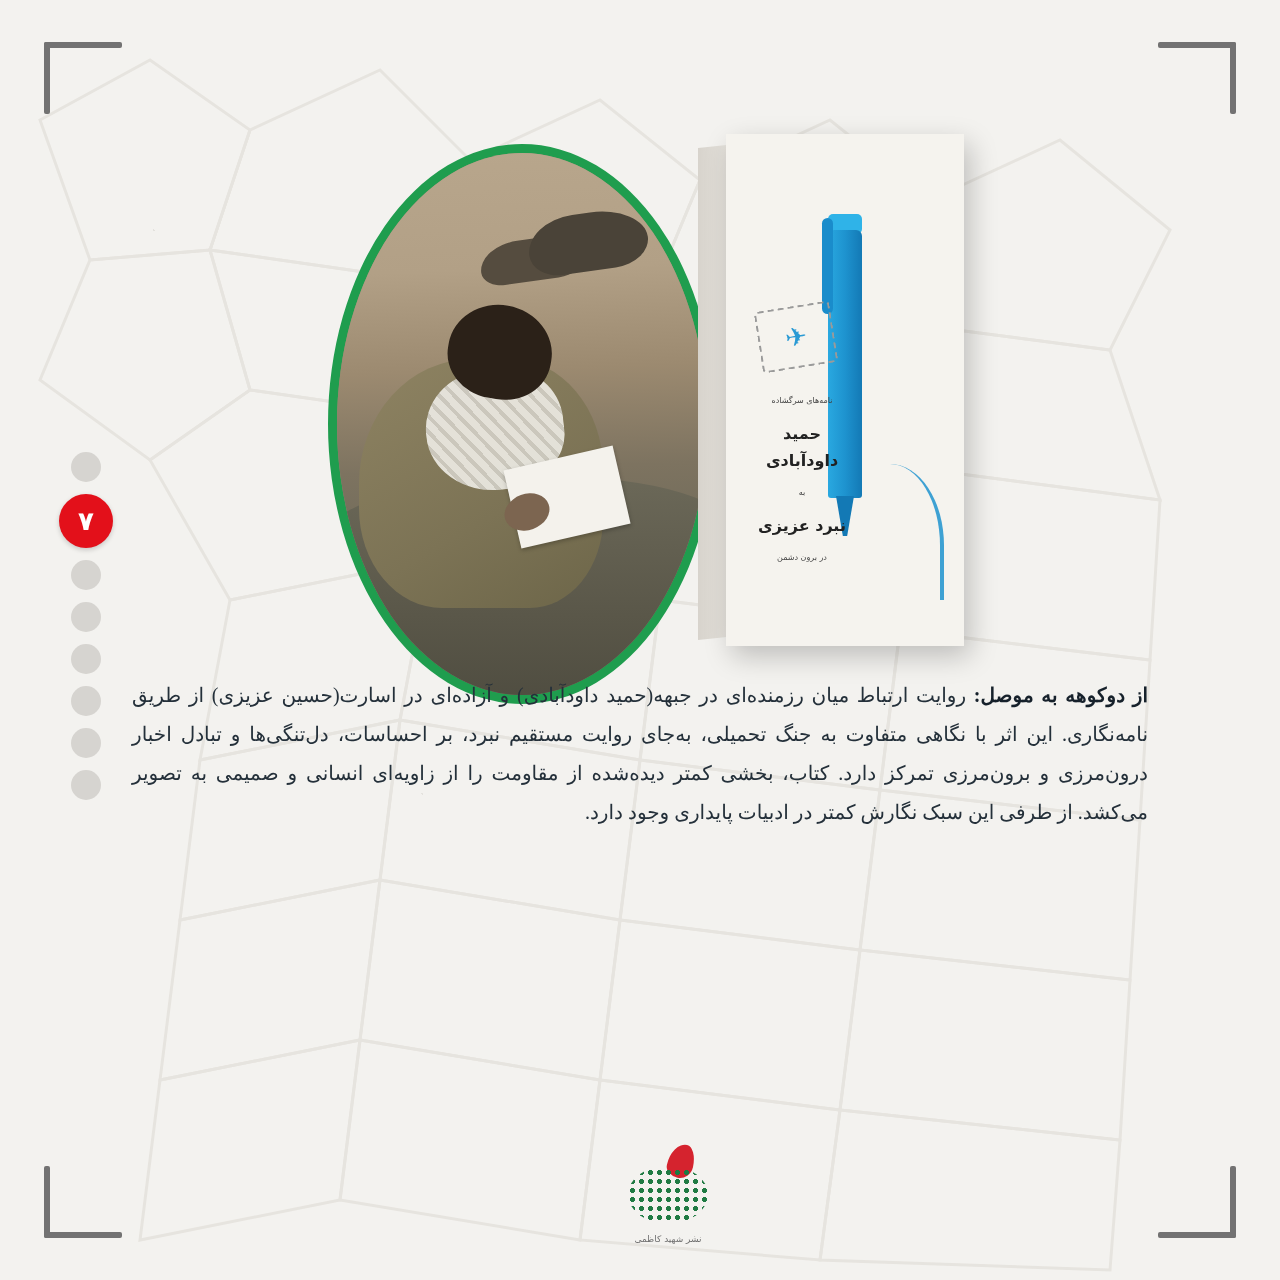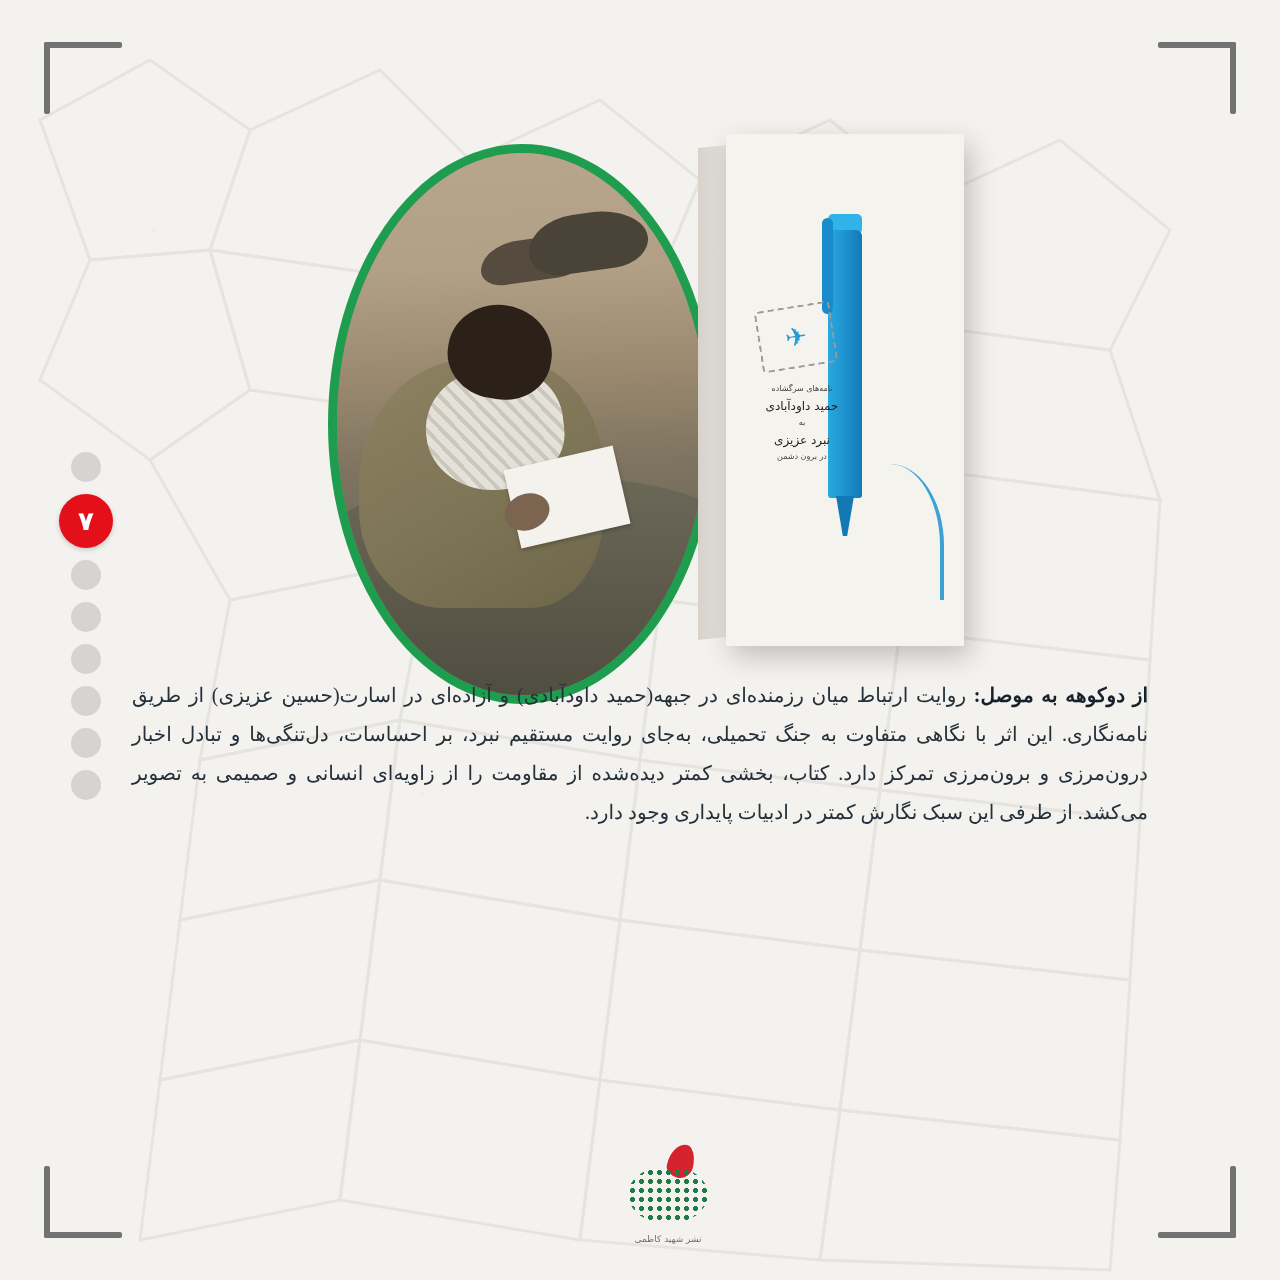--- a/index.html
+++ b/index.html
@@ -289,22 +289,22 @@
   }
   .book-credits {
     position: absolute;
     left: 24px;
     top: 248px;
     width: 104px;
     text-align: center;
     color: #444;
     direction: rtl;
   }
-  .book-credits div { font-size: 8px; line-height: 1.7; }
-  .book-credits .name { font-size: 12px; font-weight: normal; color: #222; }
+  .book-credits div { font-size: 8px; line-height: 1.7; margin-top: 12px; }
+  .book-credits .name { font-size: 16px; font-weight: bold; color: #222; }
   .stamp {
     position: absolute;
     left: 32px;
     top: 172px;
     width: 72px;
     height: 58px;
     border: 2px dashed #9a9a9a;
     border-radius: 4px;
     transform: rotate(-9deg);
     display: flex;

